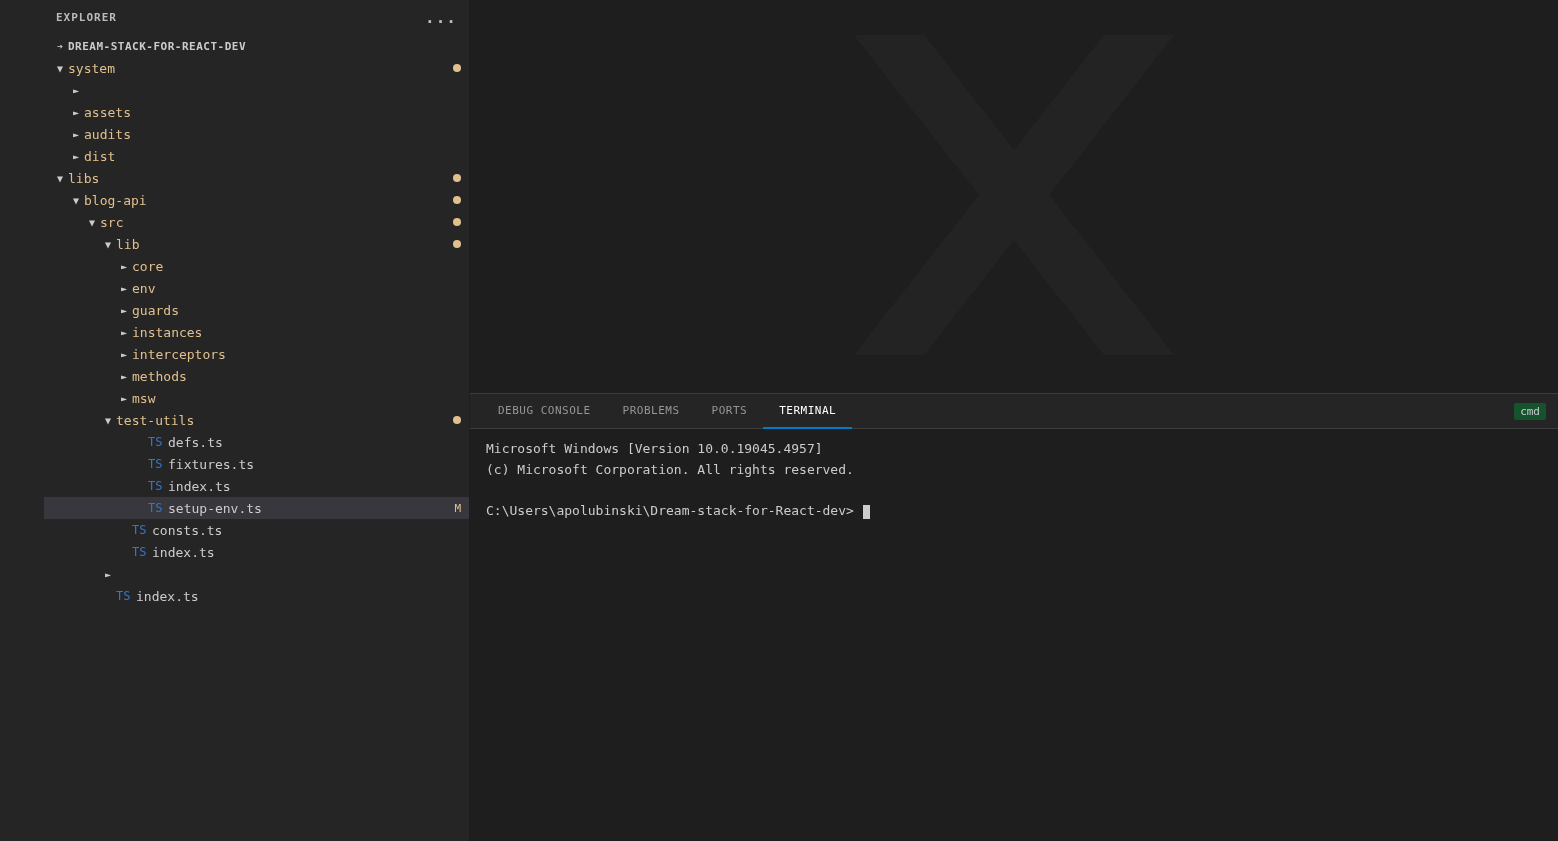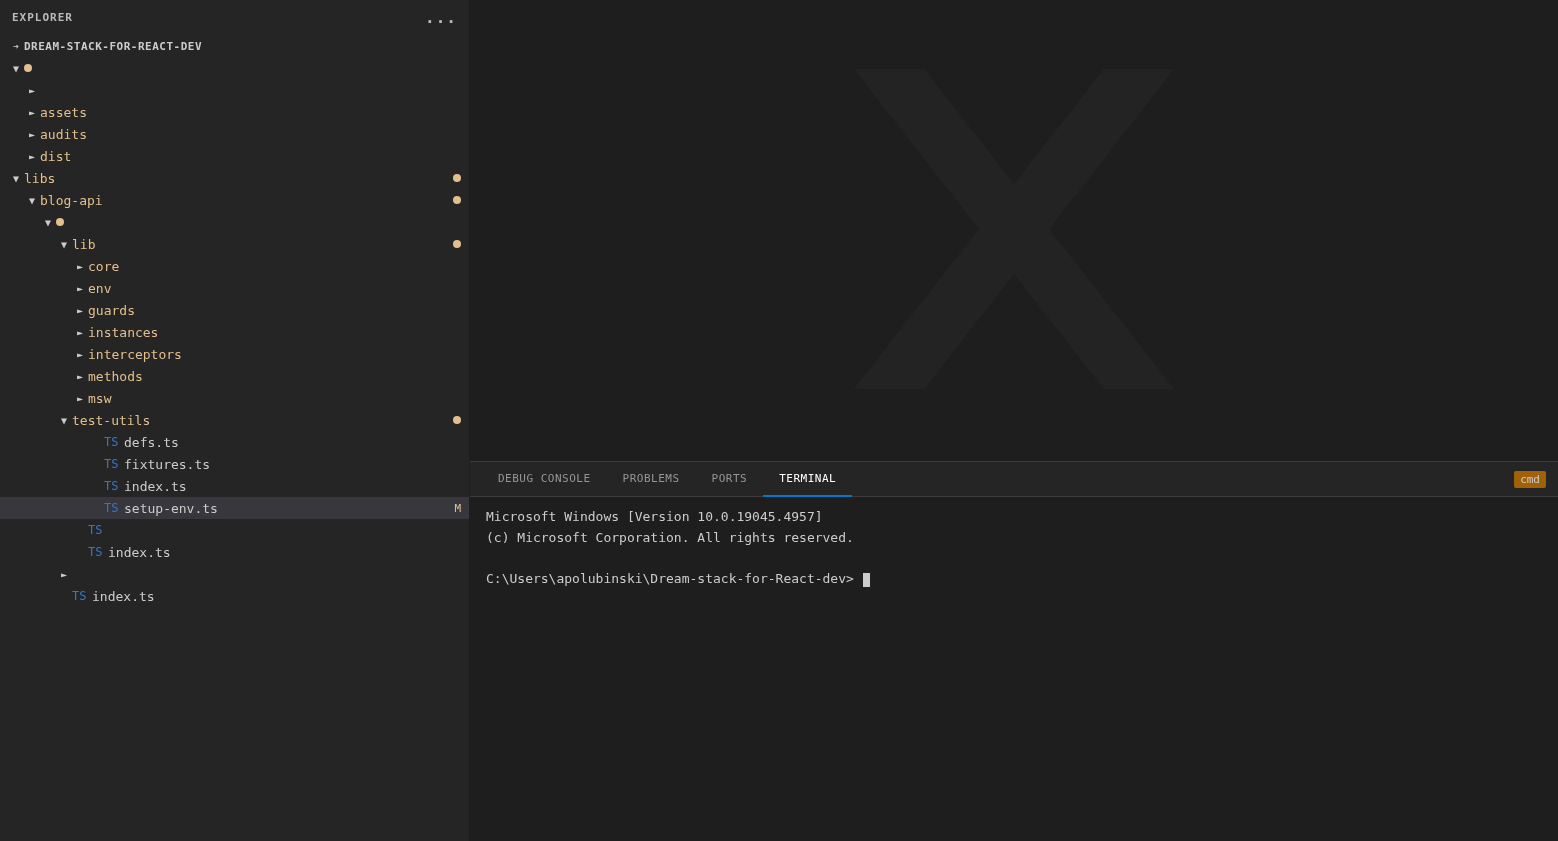--- a/index.html
+++ b/index.html
@@ -17,20 +17,21 @@
     
     .sidebar {
       width: 470px;
       min-width: 470px;
       background: #252526;
       display: flex;
       flex-direction: column;
       overflow-y: auto;
       overflow-x: hidden;
       border-right: 1px solid #1e1e1e;
+      padding-left: 44px;
     }
 
     .sidebar-header {
       display: flex;
       align-items: center;
       justify-content: space-between;
       padding: 8px 12px;
       color: #bbbbbb;
       font-size: 11px;
       font-weight: 700;
@@ -136,21 +137,21 @@
       opacity: 0.15;
     }
 
     .nx-logo svg {
       width: 400px;
       height: 400px;
     }
 
     
     .bottom-panel {
-      height: 380px;
+      height: 448px;
       display: flex;
       flex-direction: column;
       border-top: 1px solid #3c3c3c;
       background: #1e1e1e;
     }
 
     .panel-tabs {
       display: flex;
       align-items: center;
       background: #252526;
@@ -242,20 +243,21 @@
 
     <div class="tree-item" style="padding-left:0">
       <span class="indent" style="width:8px"></span>
       <span class="chevron">➔</span>
       <span class="label" style="font-size:11px; font-weight:700; color:#cccccc; letter-spacing:0.5px">DREAM-STACK-FOR-REACT-DEV</span>
     </div>
 
     <div class="tree-item">
       <span class="indent" style="width:8px"></span>
       <span class="chevron">▼</span>
+      <span class="label color-yellow">system</span>
       <span class="badge"></span>
     </div>
 
     <div class="tree-item">
       <span class="indent" style="width:24px"></span>
       <span class="chevron">►</span>
     </div>
 
     <div class="tree-item">
       <span class="indent" style="width:24px"></span>
@@ -285,20 +287,21 @@
     <div class="tree-item">
       <span class="indent" style="width:24px"></span>
       <span class="chevron">▼</span>
       <span class="label color-yellow">blog-api</span>
       <span class="badge"></span>
     </div>
 
     <div class="tree-item">
       <span class="indent" style="width:40px"></span>
       <span class="chevron">▼</span>
+      <span class="label color-yellow">src</span>
       <span class="badge"></span>
     </div>
 
     <div class="tree-item">
       <span class="indent" style="width:56px"></span>
       <span class="chevron">▼</span>
       <span class="label color-yellow">lib</span>
       <span class="badge"></span>
     </div>
 
@@ -377,20 +380,21 @@
       <span class="chevron" style="width:16px"></span>
       <span class="icon ts-icon">TS</span>
       <span class="label">setup-env.ts</span>
       <span class="modified-badge">M</span>
     </div>
 
     <div class="tree-item">
       <span class="indent" style="width:72px"></span>
       <span class="chevron" style="width:16px"></span>
       <span class="icon ts-icon">TS</span>
+      <span class="label">consts.ts</span>
     </div>
 
     <div class="tree-item">
       <span class="indent" style="width:72px"></span>
       <span class="chevron" style="width:16px"></span>
       <span class="icon ts-icon">TS</span>
       <span class="label">index.ts</span>
     </div>
 
     <div class="tree-item">
@@ -432,21 +436,21 @@
         <span>PROBLEMS</span>
       </div>
       <div class="panel-tab">
         <span>PORTS</span>
       </div>
       <div class="panel-tab active">
         <span>TERMINAL</span>
       </div>
       <div class="panel-tab-icons">
         <span class="terminal-icon">
-          <span style="background:#a16207; padding:2px 6px; font-size:11px; color:#cccccc; border-radius:2px;">cmd</span>
+          <span style="background:#14532d; padding:2px 6px; font-size:11px; color:#cccccc; border-radius:2px;">cmd</span>
         </span>
       </div>
     </div>
 
     <div class="terminal-content">
       <div class="terminal-line">
         <span>Microsoft Windows [Version 10.0.19045.4957]</span>
       </div>
       <div class="terminal-line">
         <span>(c) Microsoft Corporation. All rights reserved.</span>

